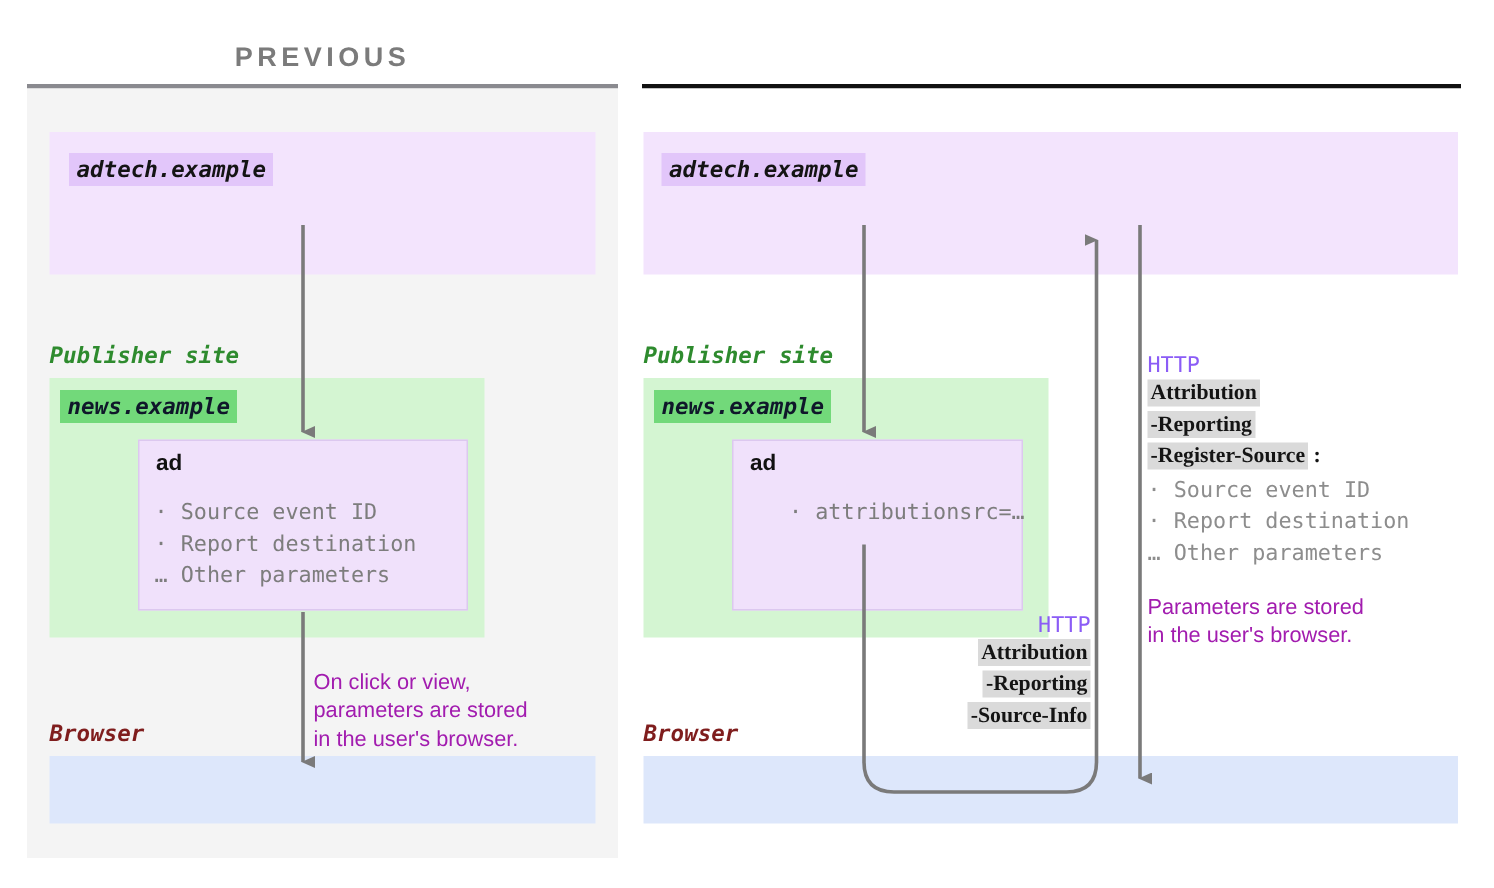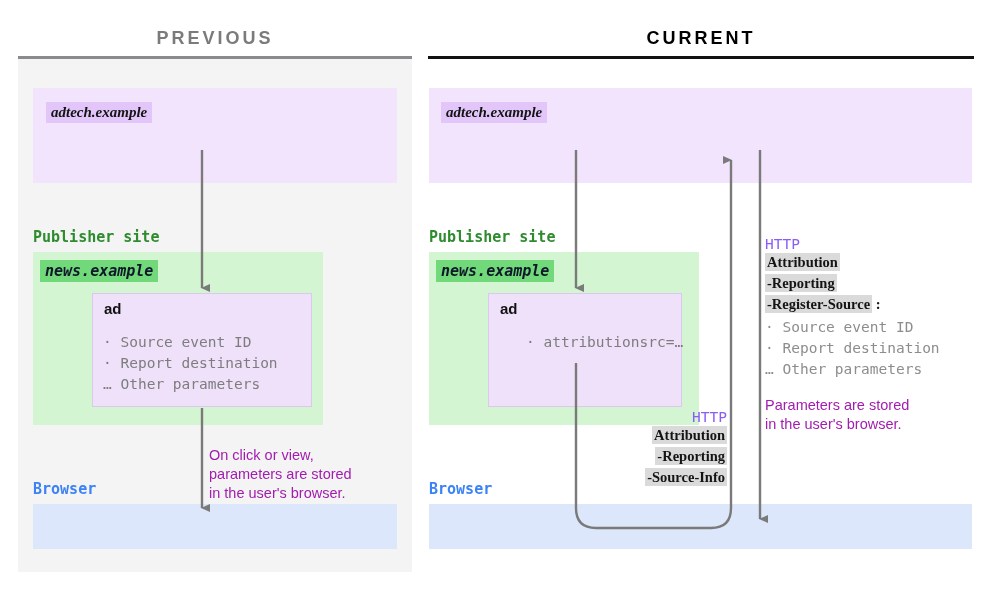--- a/index.html
+++ b/index.html
@@ -79,33 +79,34 @@
 
   
   .mono {
     font-family: "DejaVu Sans Mono", "Liberation Mono", monospace;
   }
   .region-label {
     position: absolute;
     font-size: 15px;
     font-weight: bold;
     white-space: nowrap;
+    font-style: italic;
   }
   .label-publisher { color: #2e8b2e; }
-  .label-browser   { color: #3b82f6; }
+  .label-browser   { color: #7f1d1d; }
 
   .chip {
     position: absolute;
     font-size: 15px;
     font-style: italic;
     font-weight: bold;
     white-space: nowrap;
     padding: 2px 5px;
   }
-  .chip-purple { background: #e2c6fa; color: #141414; font-family: Liberation Serif, serif; }
+  .chip-purple { background: #e2c6fa; color: #141414; }
   .chip-green  { background: #72d97a; color: #0f172a; }
 
   
   .ad-box {
     position: absolute;
     background: #f0e1fb;
     border: 1px solid #dcc8ef;
     box-sizing: border-box;
   }
   .ad-title {
@@ -193,21 +194,20 @@
 · Report destination
 … Other parameters</div>
 
   <div class="note" style="left:209px; top:446px; width:180px;">On click or view,
 parameters are stored
 in the user's browser.</div>
 
   <div class="region-label label-browser mono" style="left:33px; top:480px;">Browser</div>
   <div class="region-browser" style="left:33px; top:504px; width:364px; height:45px;"></div>
 
-  <div class="panel-title" id="title-current">CURRENT</div>
   <div class="panel-rule" id="rule-current"></div>
   <div id="panel-current-body"></div>
 
   <div class="region-adtech" style="left:429px; top:88px; width:543px; height:95px;"></div>
   <div class="chip chip-purple mono" style="left:441px; top:102px;">adtech.example</div>
 
   <div class="region-label label-publisher mono" style="left:429px; top:228px;">Publisher site</div>
   <div class="region-publisher" style="left:429px; top:252px; width:270px; height:173px;"></div>
   <div class="chip chip-green mono" style="left:436px; top:260px;">news.example</div>
 

